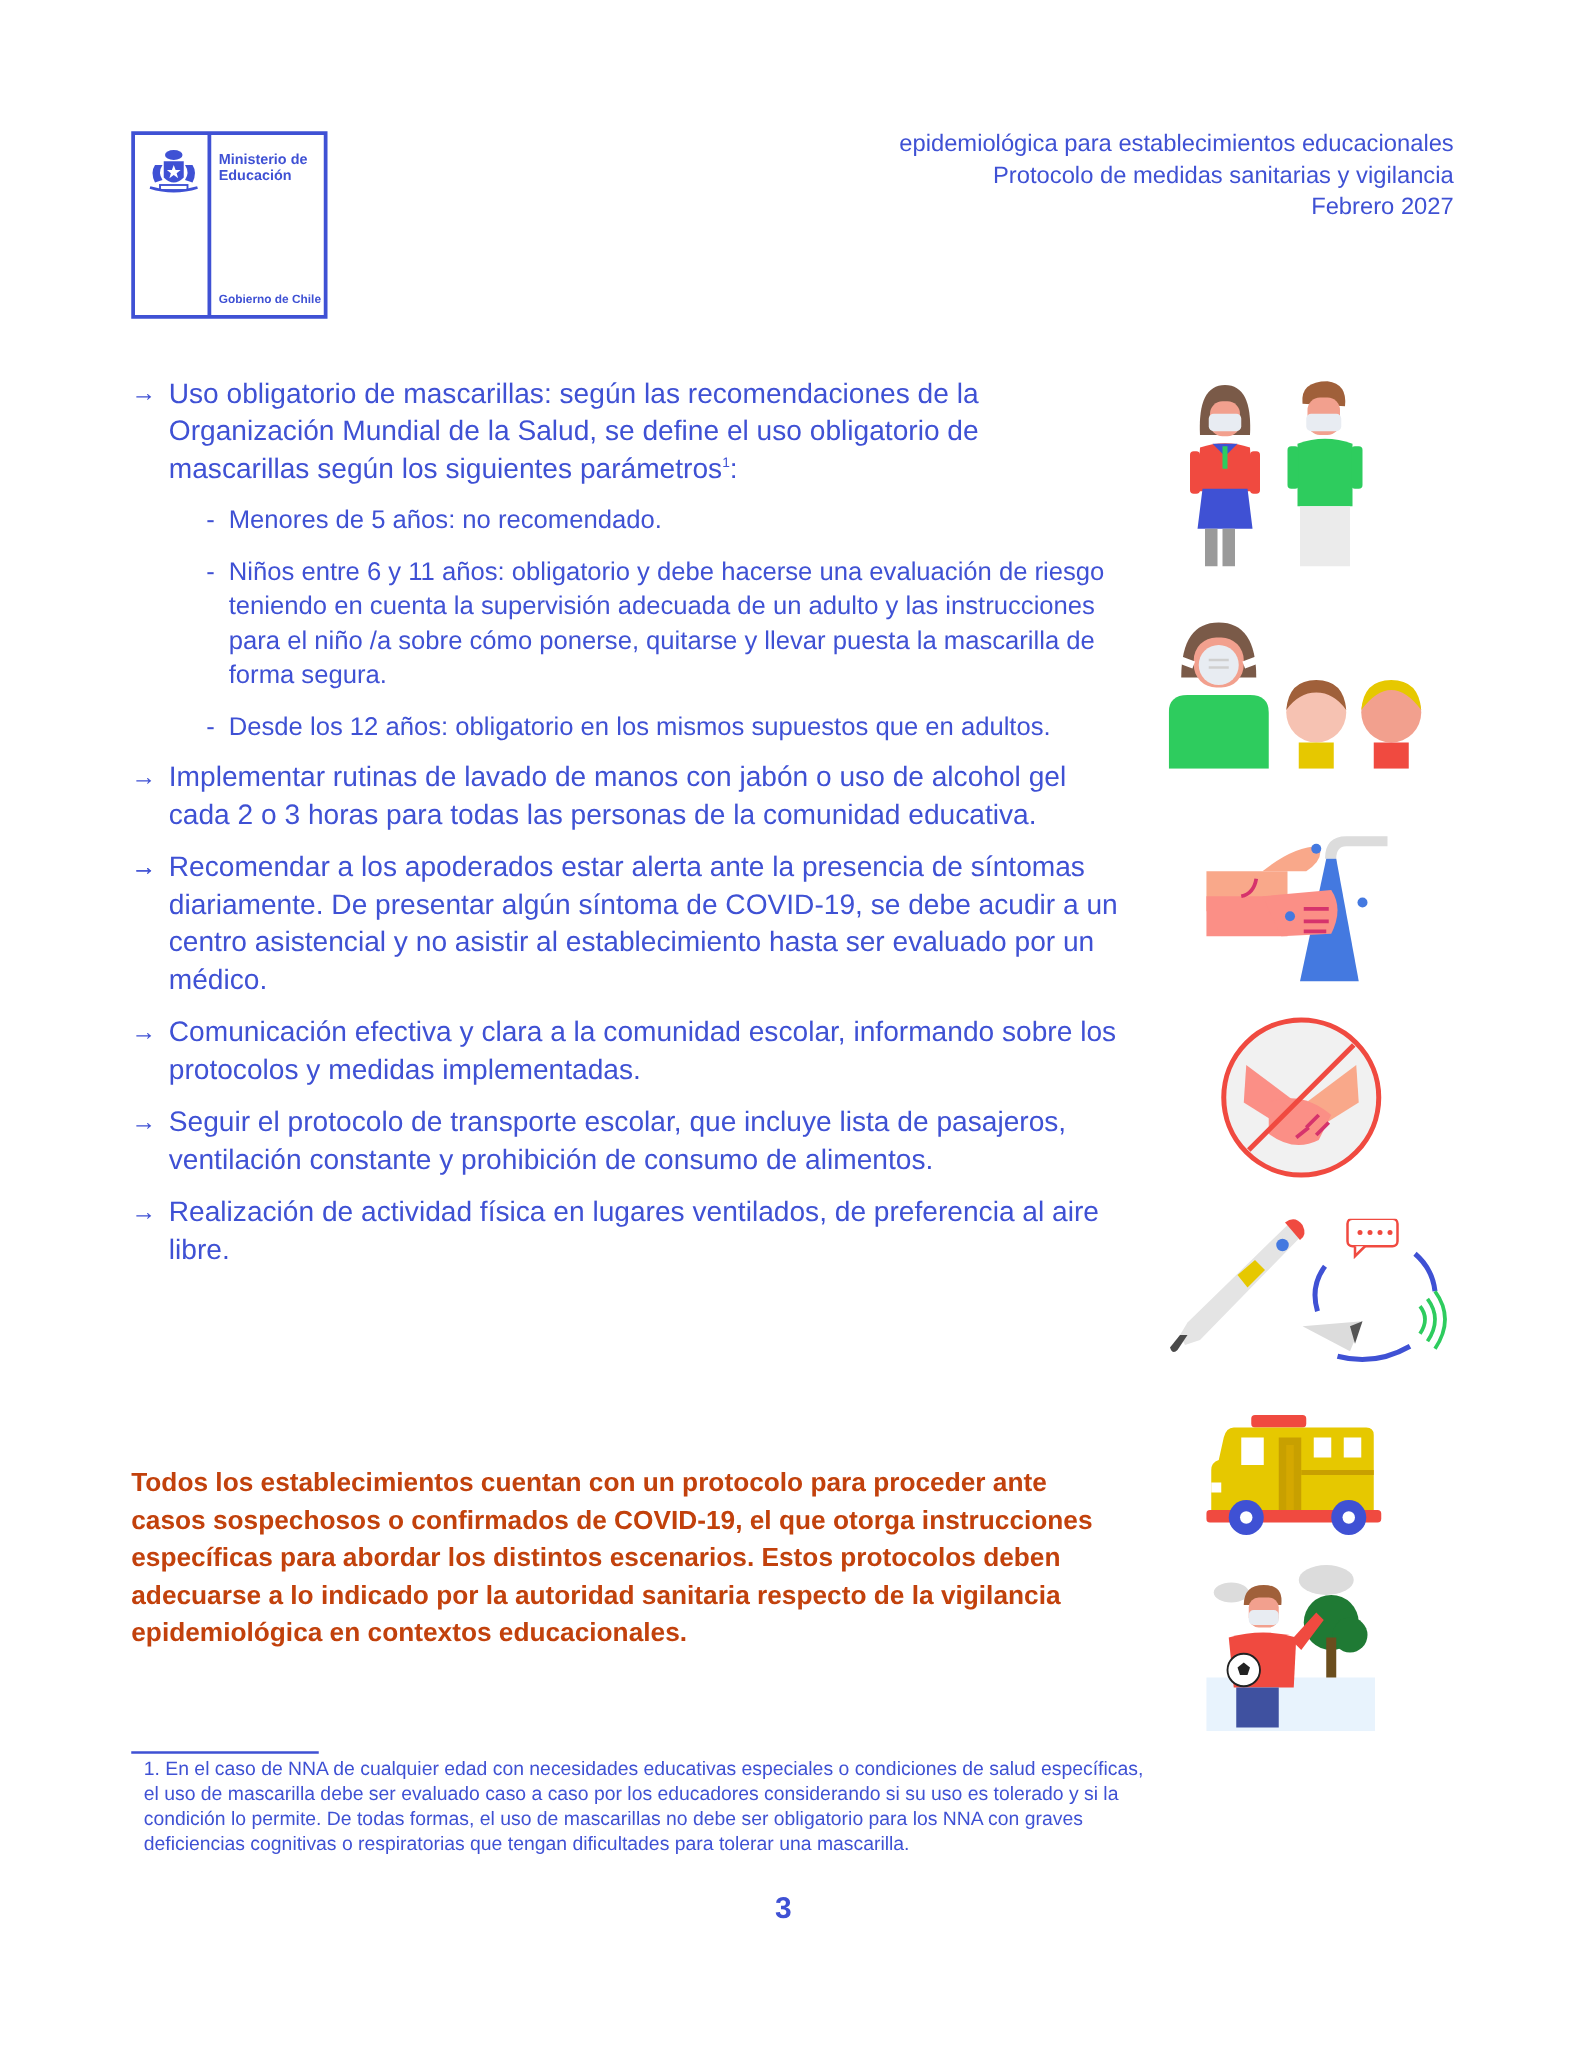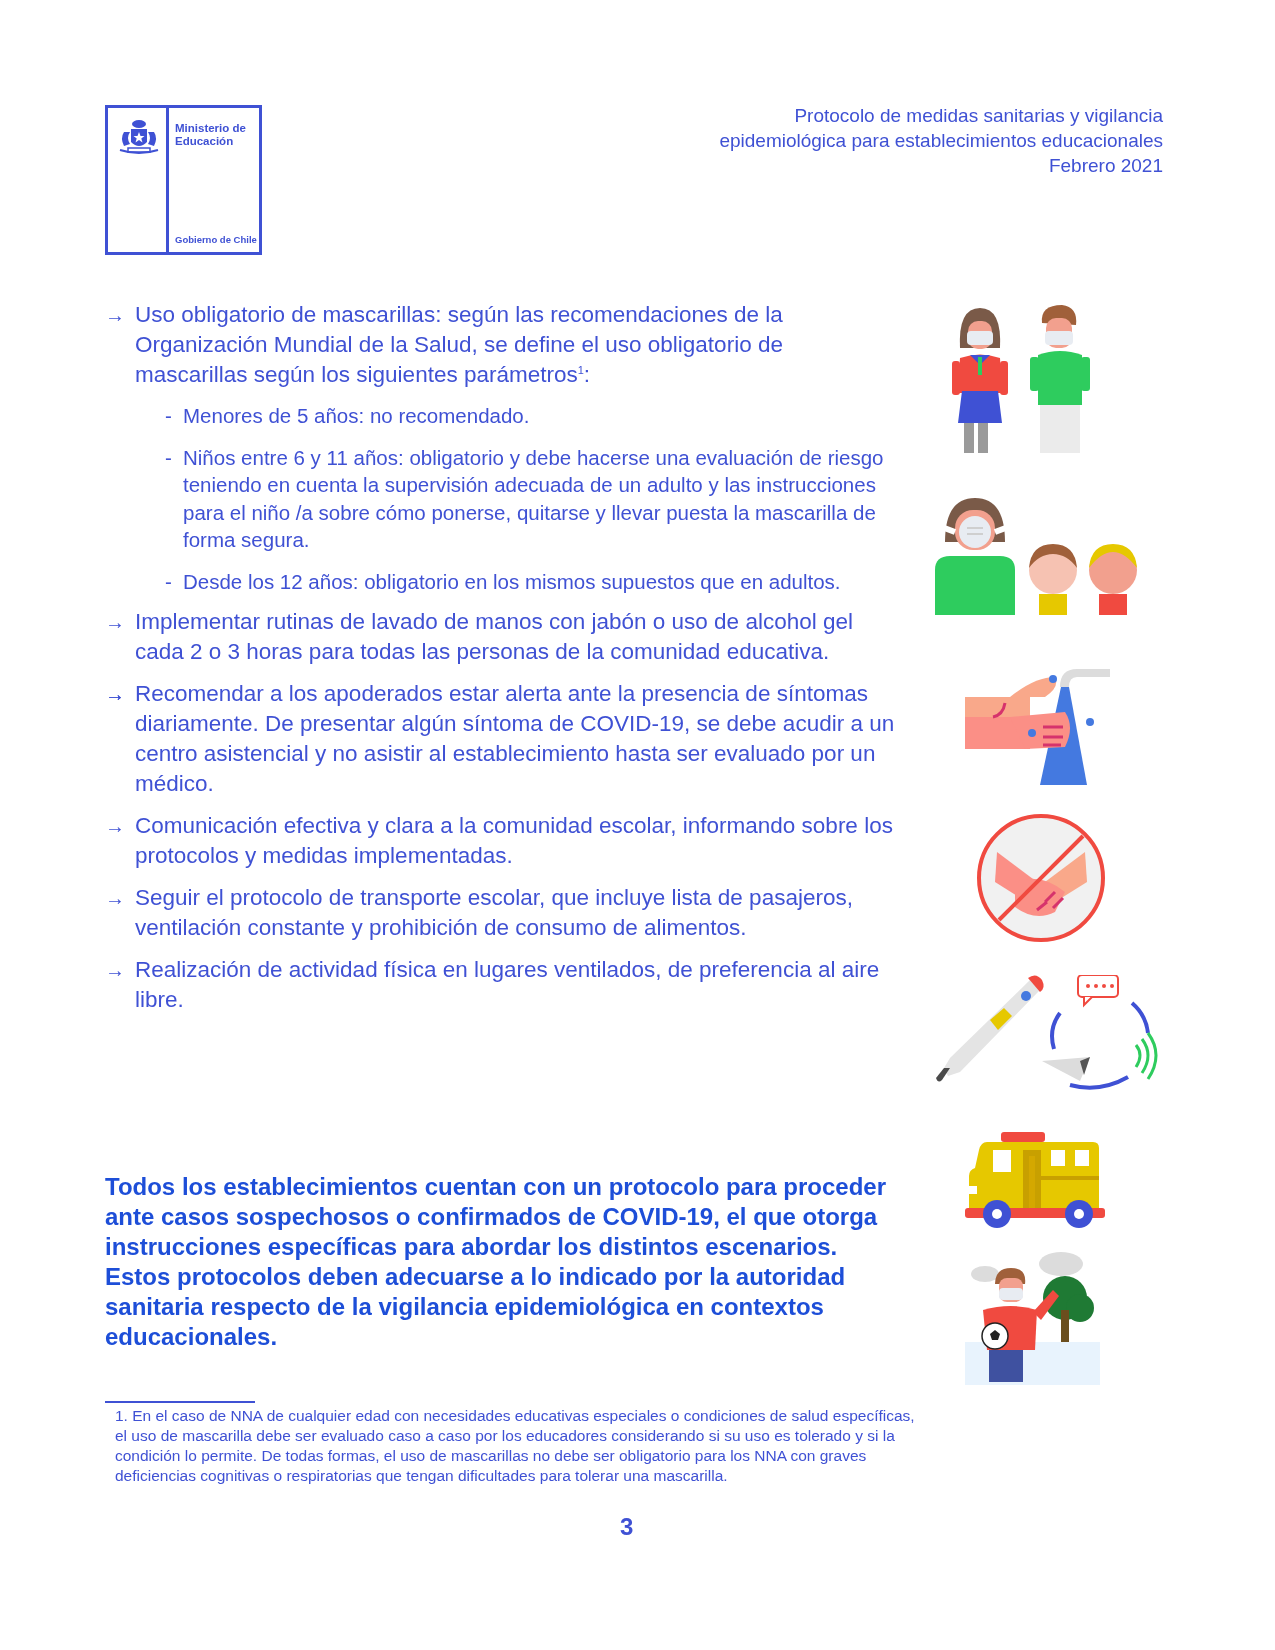--- a/index.html
+++ b/index.html
@@ -28,21 +28,21 @@
     .bullet { position: relative; padding-left: 30px; font-size: 22.5px; line-height: 30px; margin-bottom: 12px; color: #3f51d4; }
     .bullet .arrow { position: absolute; left: 0; top: 0; font-size: 20px; }
     .bullet b { font-weight: normal; }
     .bullet sup { font-size: 11px; vertical-align: super; line-height: 0; }
     .sublist { margin: 12px 0 6px 0; }
     .subitem { position: relative; padding-left: 18px; margin-left: 30px; font-size: 20.5px; line-height: 27.5px; margin-bottom: 14px; }
     .subitem .dash { position: absolute; left: 0; top: 0; }
 
     .alert {
       position: absolute; left: 105px; top: 1172px; width: 790px;
-      font-size: 24px; line-height: 30px; font-weight: bold; color: #1d4ed8;
+      font-size: 21px; line-height: 30px; font-weight: bold; color: #c2410c;
     }
 
     .fn-rule { position: absolute; left: 105px; top: 1401px; width: 150px; height: 1.5px; background: #3f51d4; }
     .footnote {
       position: absolute; left: 115px; top: 1406px; width: 800px;
       font-size: 15.5px; line-height: 20px; color: #3f51d4;
     }
     .page-number {
       position: absolute; left: 620px; top: 1513px; font-size: 24px; font-weight: bold; color: #3f51d4;
     }
@@ -68,23 +68,23 @@
   <div class="logo-right">
     <div class="logo-ministry">
       <div>Ministerio de</div>
       <div>Educación</div>
     </div>
     <div class="logo-gov">Gobierno de Chile</div>
   </div>
 </div>
 
 <div class="doc-header">
+  <div>epidemiológica para establecimientos educacionales</div>
   <div>Protocolo de medidas sanitarias y vigilancia</div>
-  <div>epidemiológica para establecimientos educacionales</div>
-  <div>Febrero 2021</div>
+  <div>Febrero 2027</div>
 </div>
 
 <div class="content">
 
   <div class="bullet">
     <span class="arrow">→</span>
     <b>Uso obligatorio de mascarillas</b><span>: según las recomendaciones de la Organización Mundial de la Salud, se define el uso obligatorio de mascarillas según los siguientes parámetros</span><sup>1</sup><span>:</span>
     <div class="sublist">
       <div class="subitem">
         <span class="dash">-</span>

